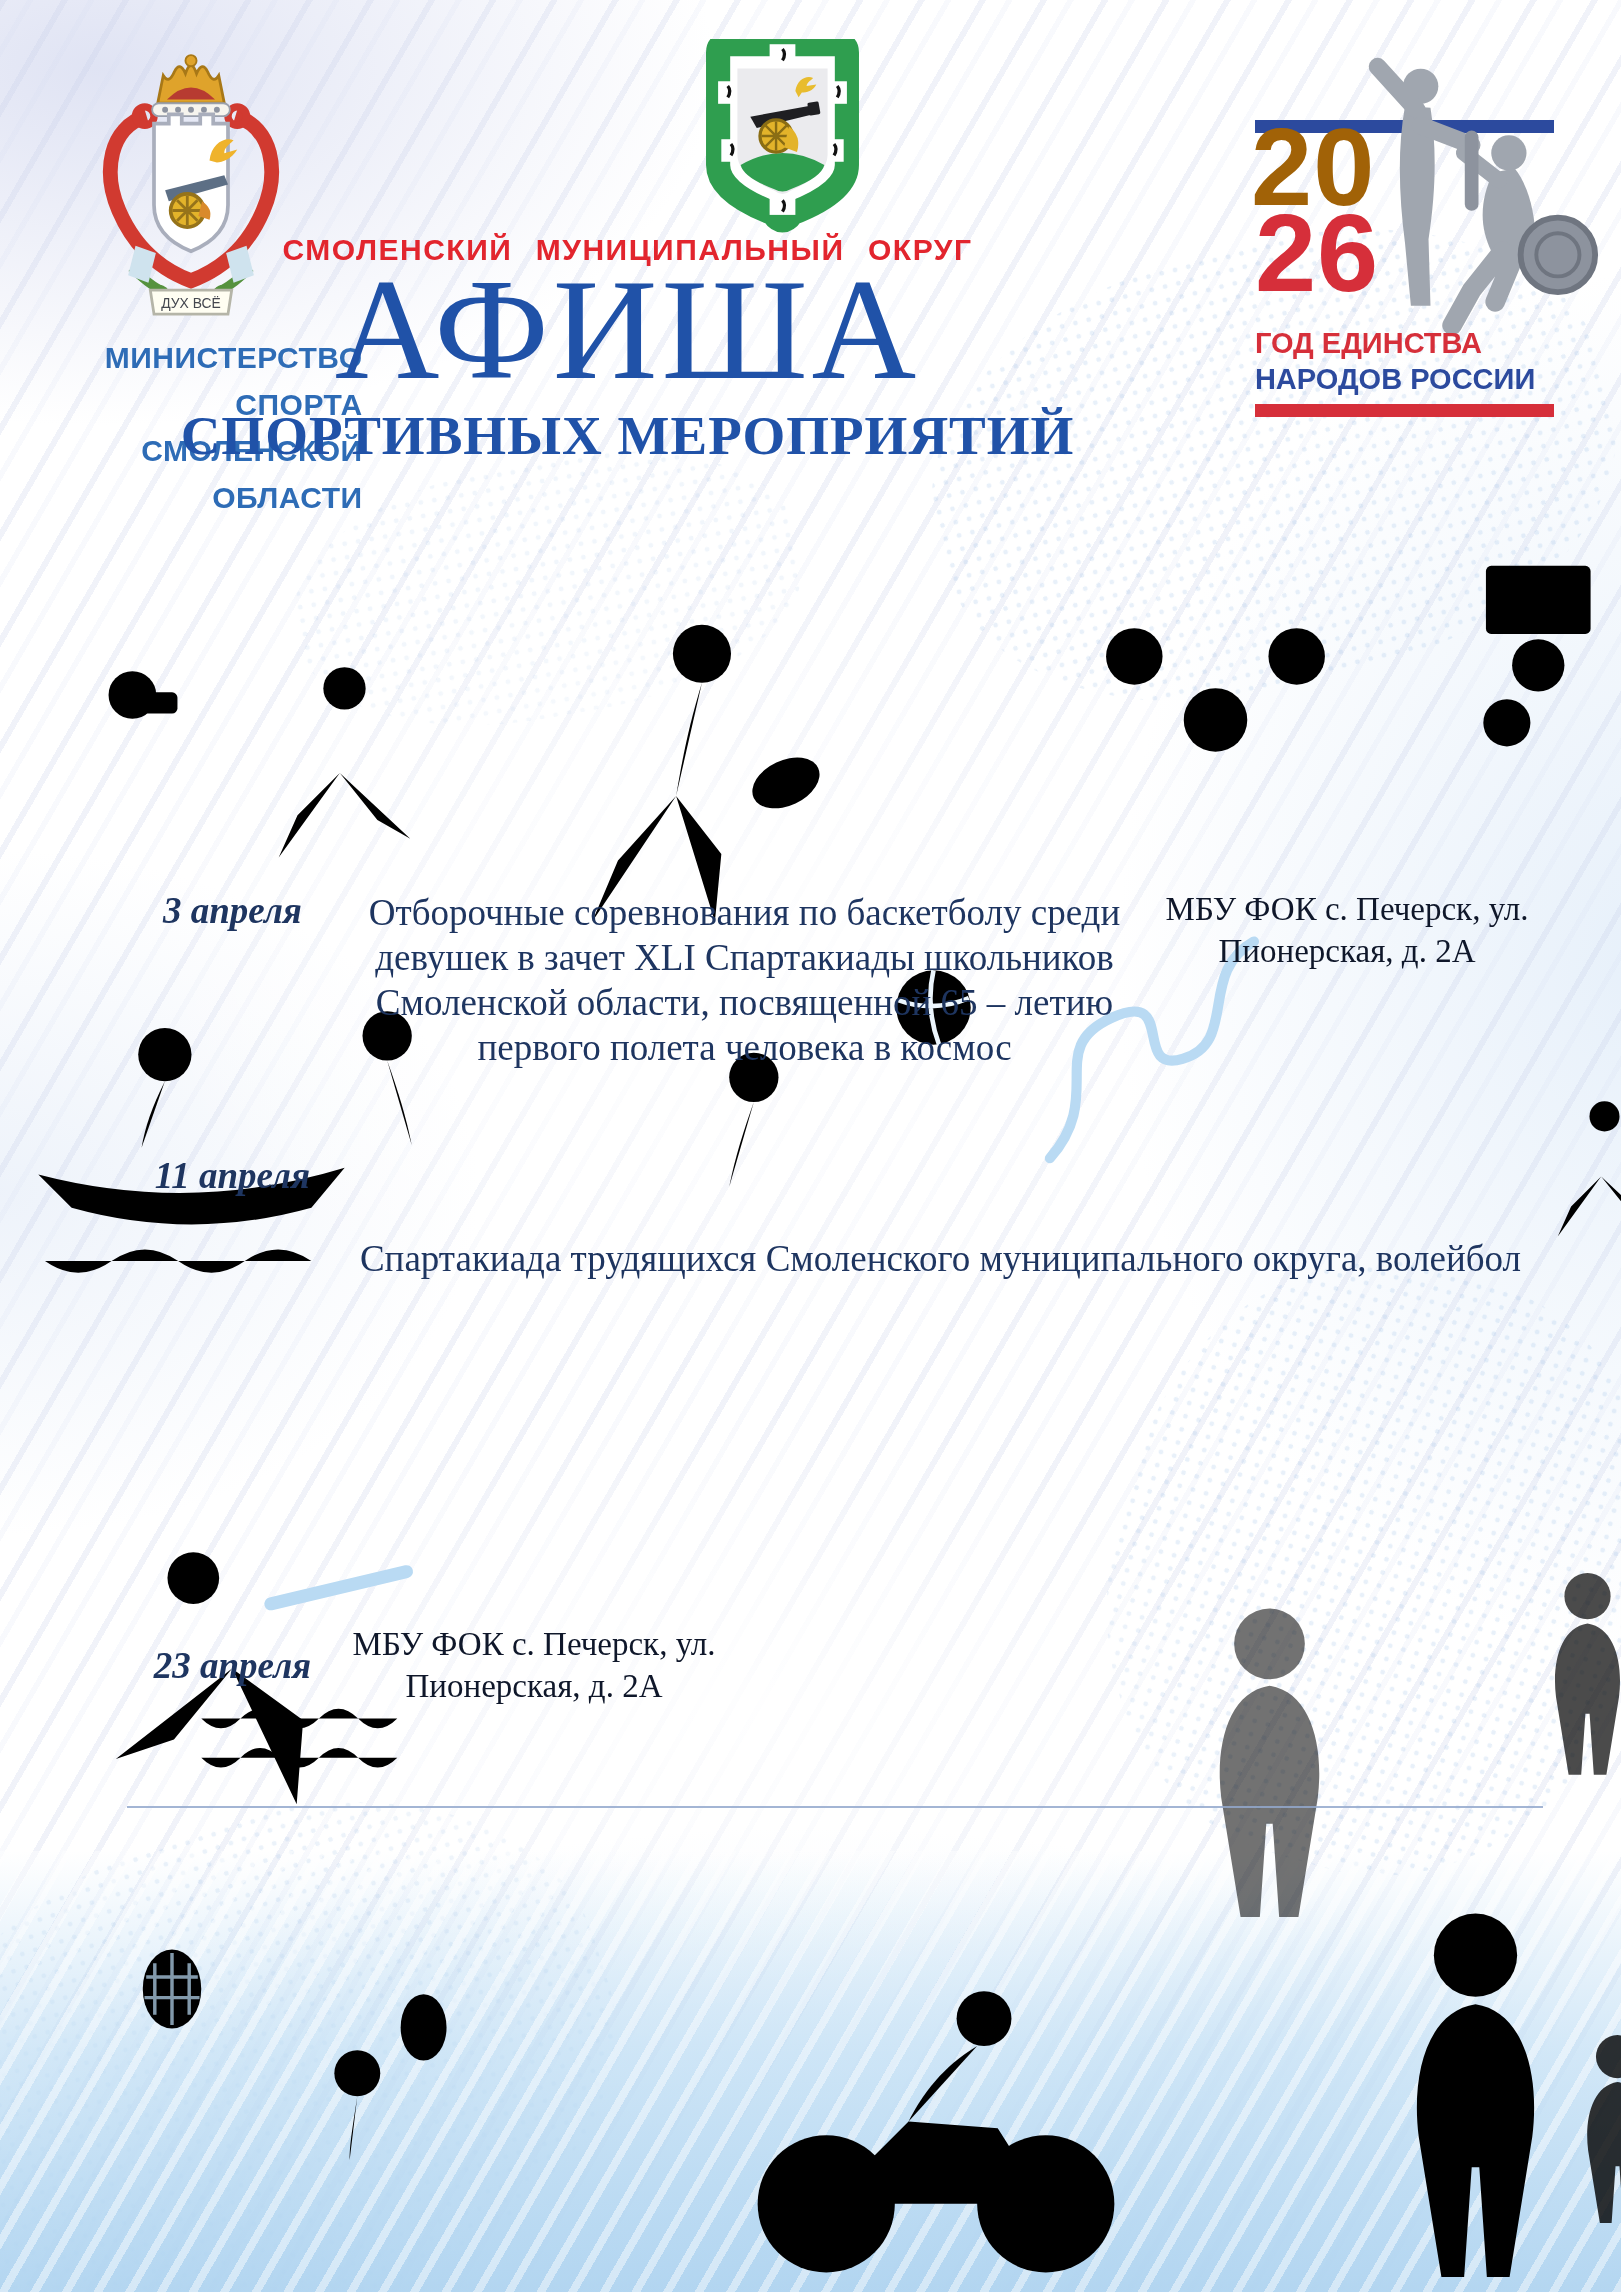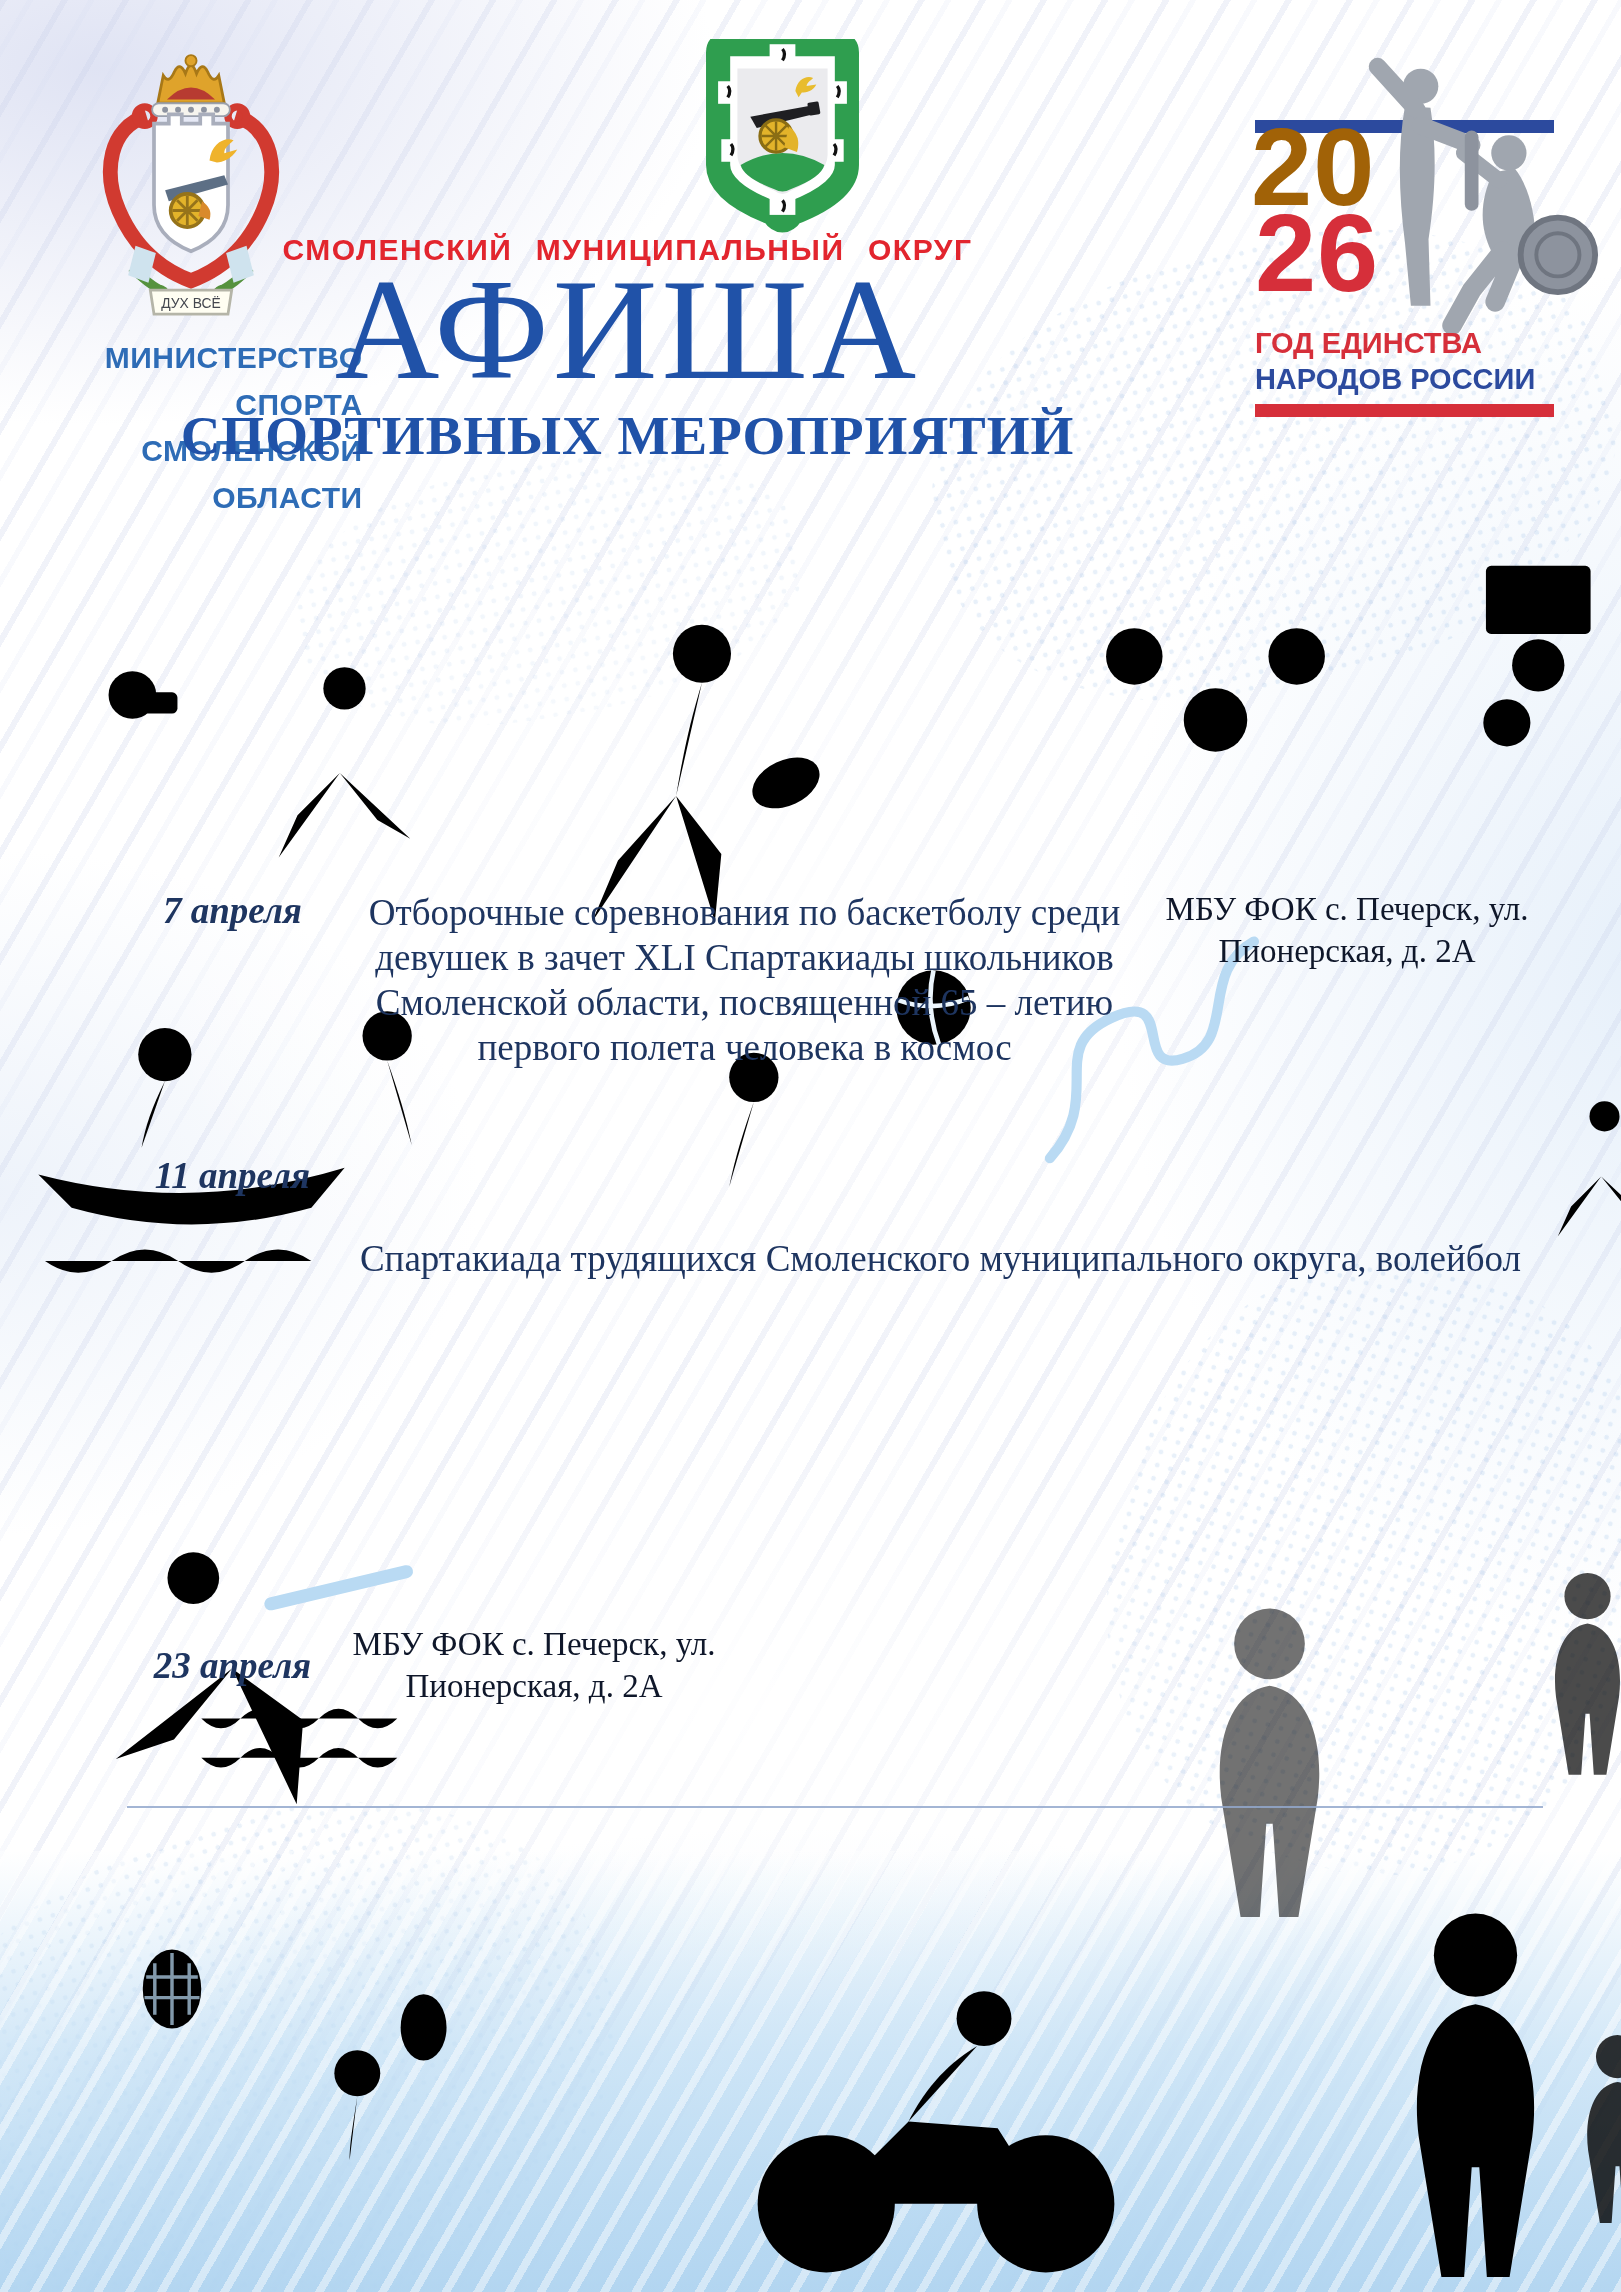--- a/index.html
+++ b/index.html
@@ -365,21 +365,21 @@
   </svg>
   <div class="y20">20</div>
   <div class="y26">26</div>
   <div class="cap1">ГОД ЕДИНСТВА</div>
   <div class="cap2">НАРОДОВ РОССИИ</div>
   <div class="bar-red"></div>
 </div>
 
 <div class="events">
   <div class="row row-1">
-    <div class="cell-date">7 апреля</div>
+    <div class="cell-date">3 апреля</div>
     <div class="cell-desc">Отборочные соревнования по баскетболу среди девушек в зачет XLI Спартакиады школьников Смоленской области, посвященной 65 – летию первого полета человека в космос</div>
     <div class="cell-loc">МБУ ФОК с. Печерск, ул. Пионерская, д. 2А</div>
   </div>
   <div class="row row-2">
     <div class="cell-date">11 апреля</div>
     <div class="cell-desc">Спартакиада трудящихся Смоленского муниципального округа, волейбол</div>
   </div>
   <div class="row row-3">
     <div class="cell-date">23 апреля</div>
     <div class="cell-loc">МБУ ФОК с. Печерск, ул. Пионерская, д. 2А</div>

